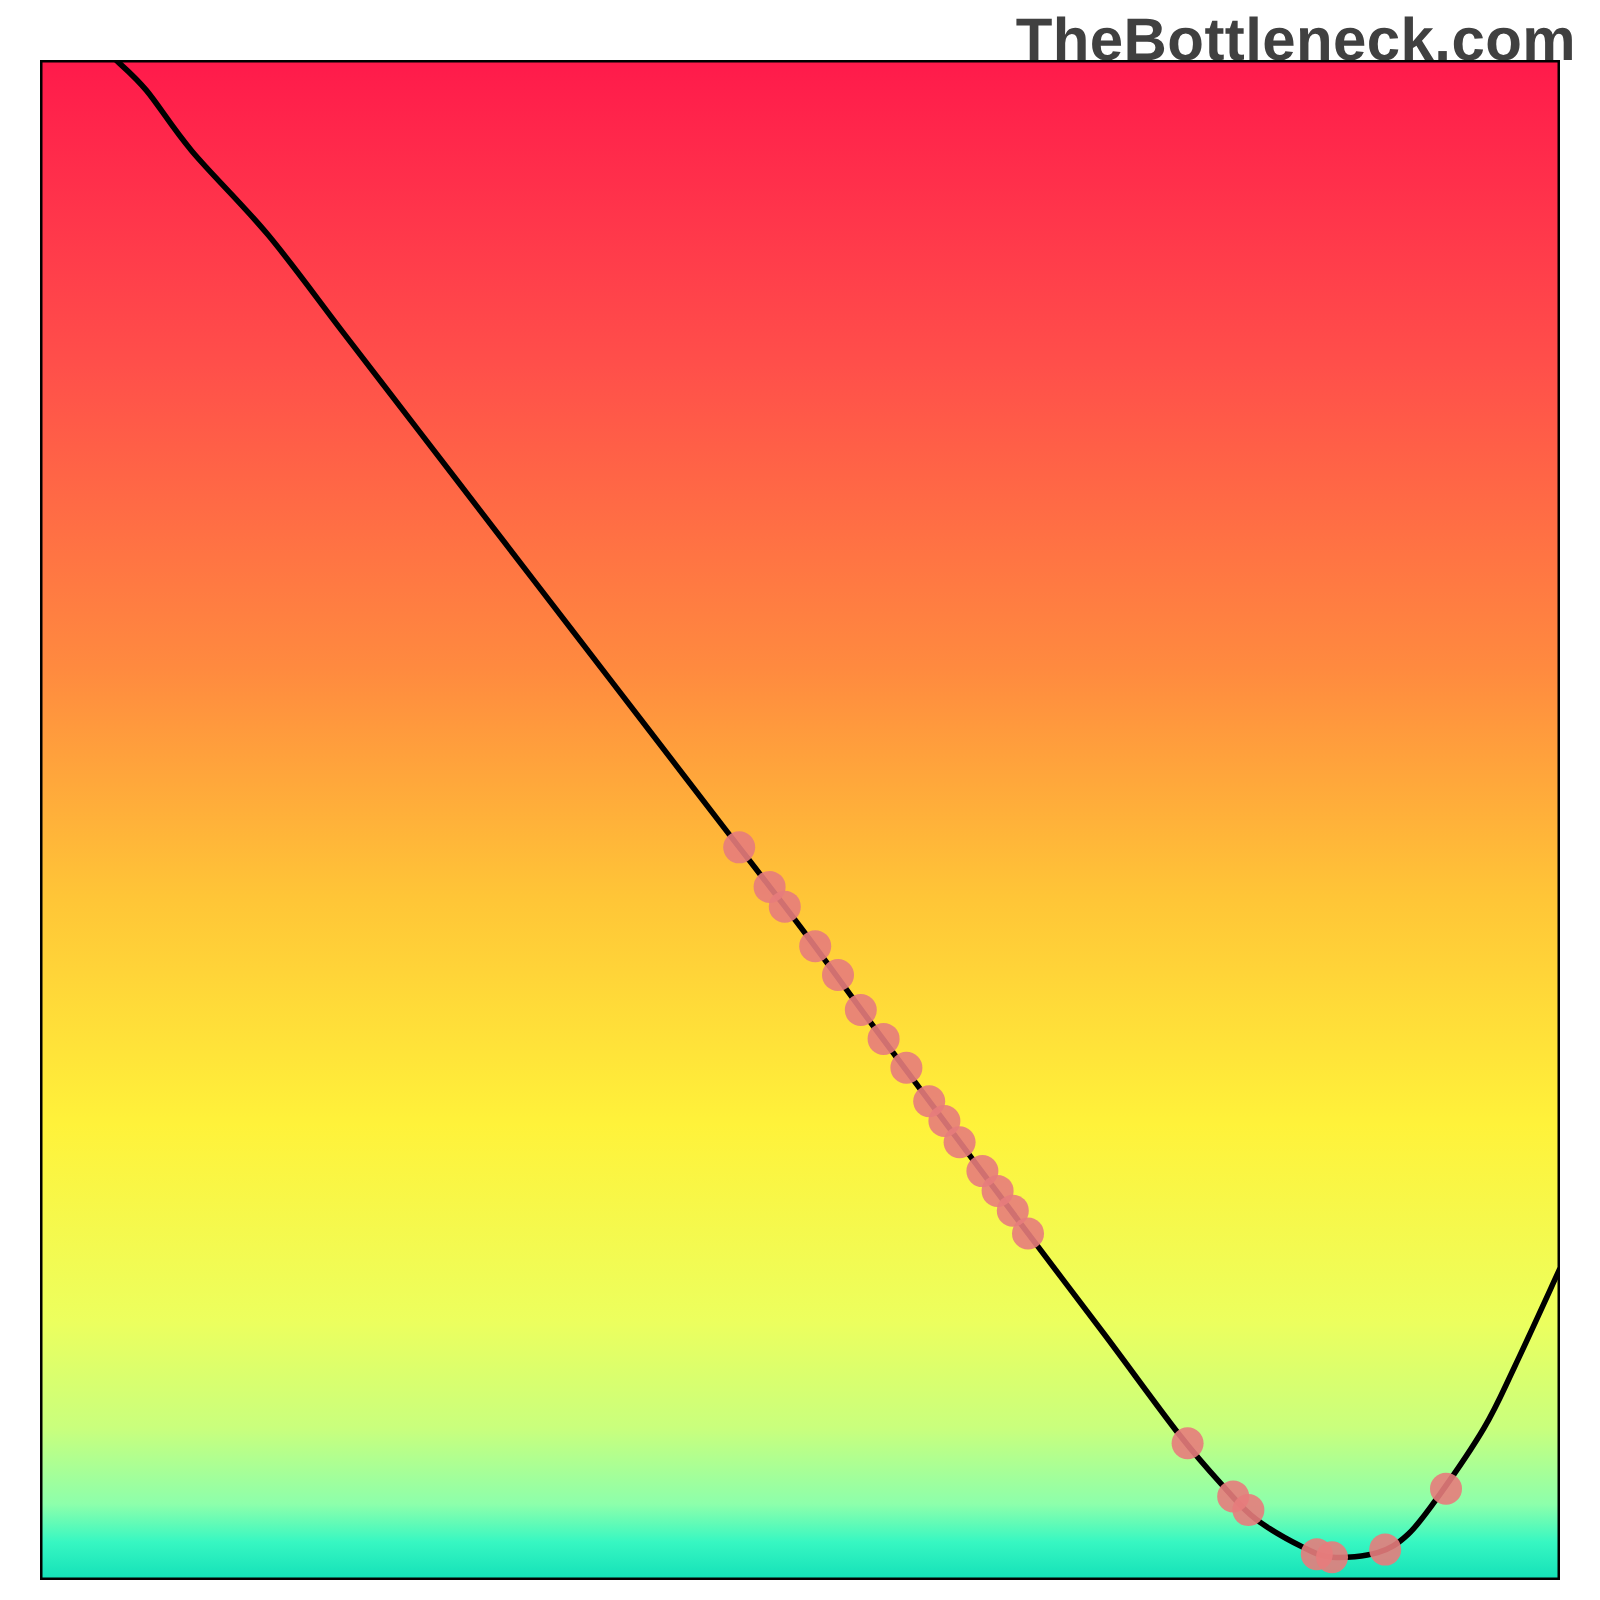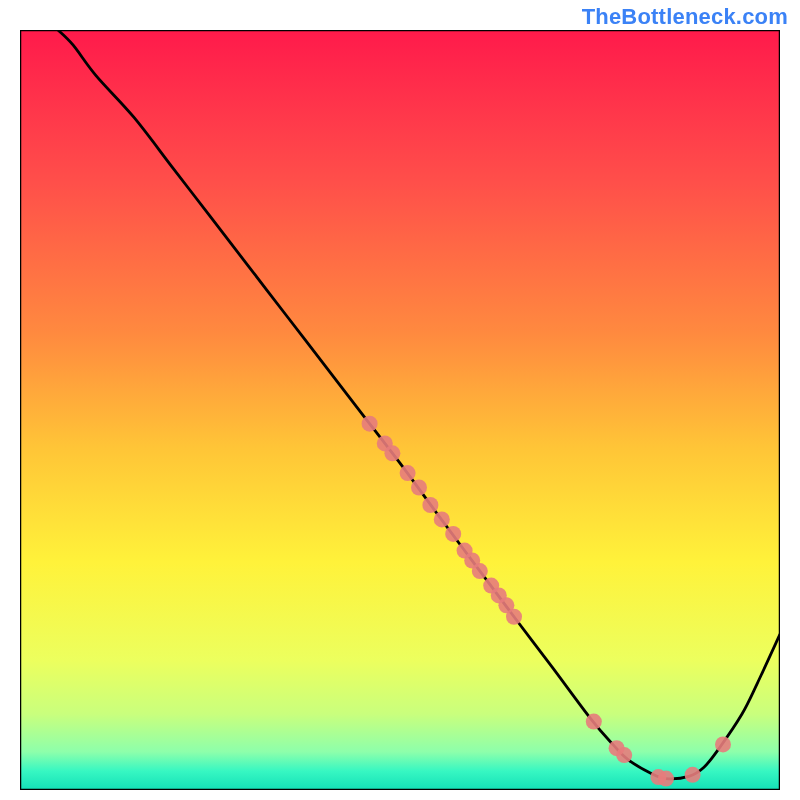--- a/index.html
+++ b/index.html
@@ -12,23 +12,23 @@
   }
   .canvas {
     position: relative;
     width: 800px;
     height: 800px;
   }
   .watermark {
     position: absolute;
     top: 4px;
     right: 12px;
-    font-size: 22px;
+    font-size: 30px;
     font-weight: bold;
-    color: #3b82f6;
+    color: #404040;
     letter-spacing: 0.2px;
   }
   .plot {
     position: absolute;
     left: 20px;
     top: 30px;
     width: 760px;
     height: 760px;
   }
   

